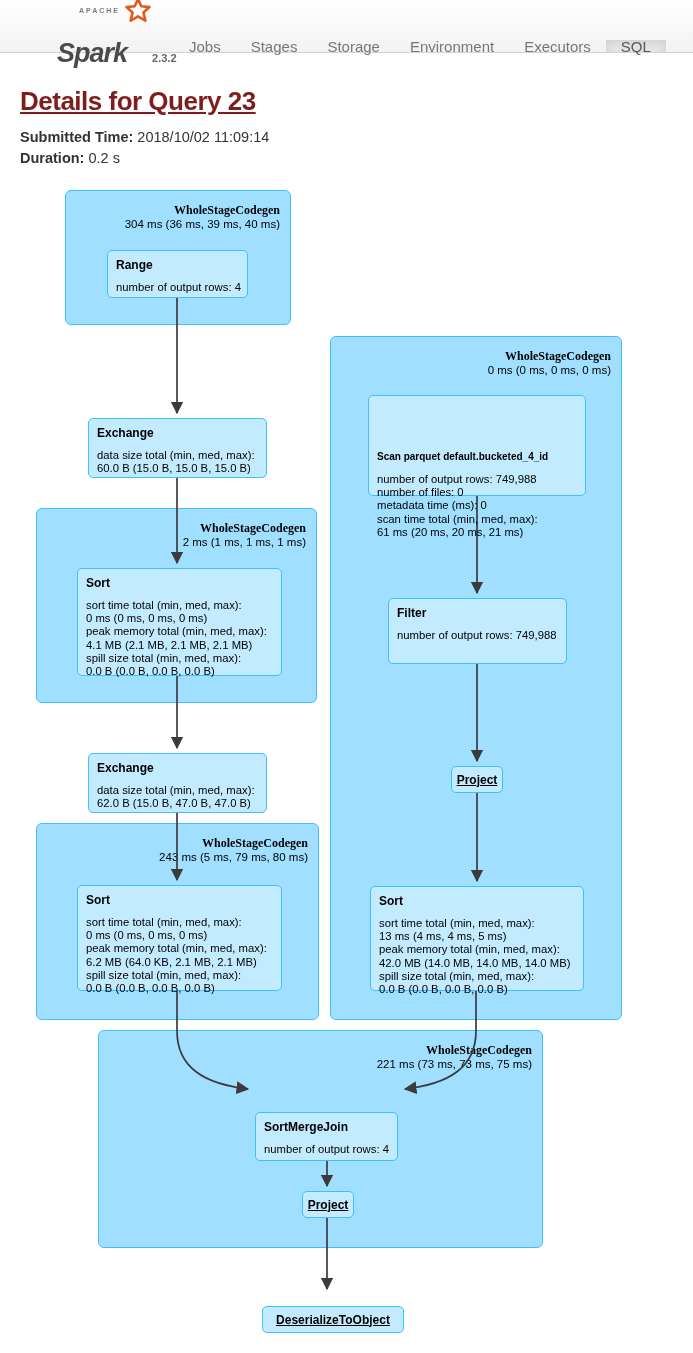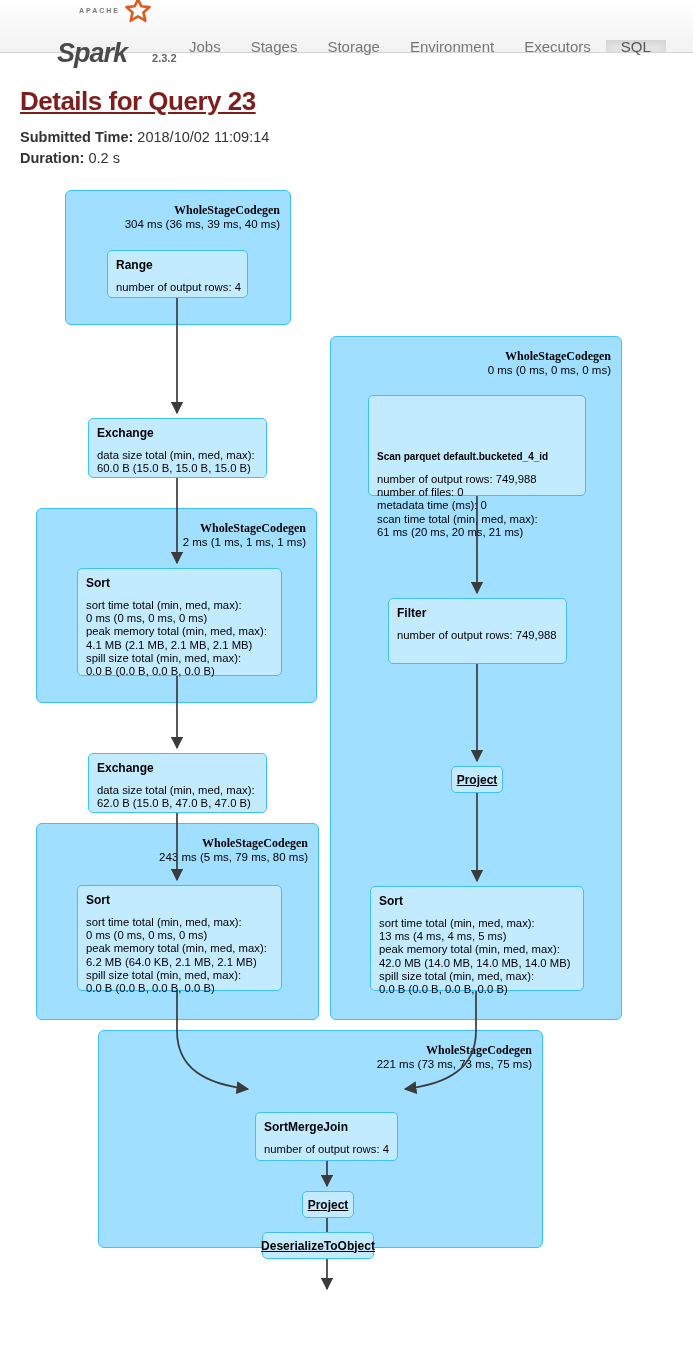--- a/index.html
+++ b/index.html
@@ -245,17 +245,17 @@
     <div class="ntitle">SortMergeJoin</div>
     <div class="nmetrics">
       <div class="nmetric">number of output rows: 4</div>
     </div>
   </div>
 
   <div class="node small" style="left:302px;top:1018px;width:52px;height:27px;">
     <div class="ntitle">Project</div>
   </div>
 
-  <div class="node small" style="left:262px;top:1059px;width:112px;height:27px;">
+  <div class="node small" style="left:262px;top:1133px;width:142px;height:27px;">
     <div class="ntitle">DeserializeToObject</div>
   </div>
 
 </div>
 
 </body></html>

